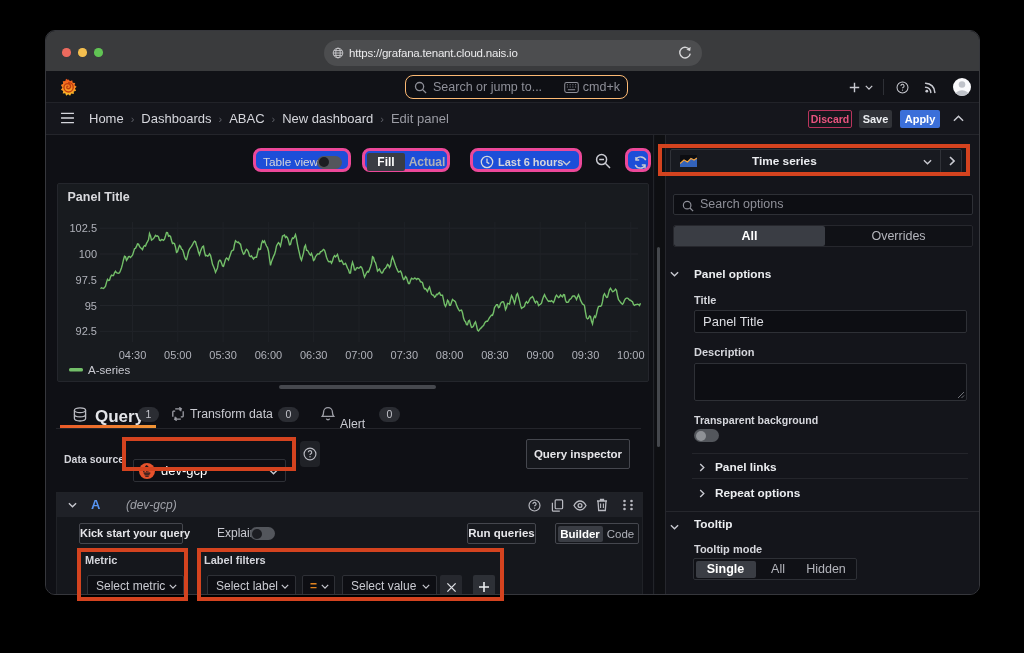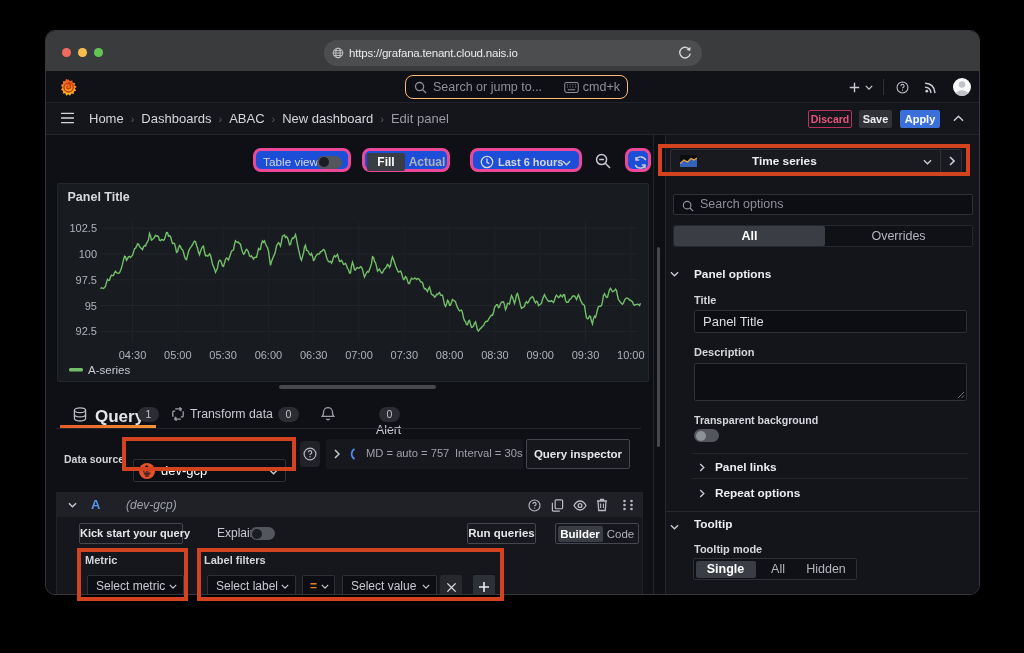--- a/index.html
+++ b/index.html
@@ -224,21 +224,21 @@
               <path d="M4.2 1.8h5.6M9.8 1.8v2.4M12.2 4.2v5.6M12.2 9.8h-2.4M9.8 12.2H4.2M4.2 12.2V9.8M1.8 9.8V4.2M1.8 4.2h2.4"></path>
               <path d="M8.3 0.4l1.9 1.4-1.9 1.4M5.7 13.6l-1.9-1.4 1.9-1.4"></path>
             </g>
           </svg>
       <span class="abs" style="left:144px;top:2px;color:#c9cad1;font-size:12.3px;">Transform data</span>
       <span class="badge abs" style="left:232px;top:2px;">0</span>
       <svg class="icon abs" style="left:275px;top:1px;" width="14" height="15" viewBox="0 0 14 15">
             <path d="M7 1.6a4.4 4.4 0 0 1 4.4 4.4c0 3 1.4 4.4 1.4 4.4H1.2s1.4-1.4 1.4-4.4A4.4 4.4 0 0 1 7 1.6z" fill="none" stroke="#9d9ea6" stroke-width="1.3"></path>
             <path d="M5.4 12.6a1.7 1.7 0 0 0 3.2 0" fill="none" stroke="#9d9ea6" stroke-width="1.3"></path>
           </svg>
-      <span class="abs" style="left:294px;top:18px;color:#c9cad1;font-size:12.3px;margin-left:36px;">Alert</span>
+      <span class="abs" style="left:294px;top:12px;color:#c9cad1;font-size:12.3px;">Alert</span>
       <span class="badge abs" style="left:333px;top:2px;">0</span>
     </div>
     <div class="divider" style="left:10px;top:293px;width:585px;"></div>
 
     <div class="abs" style="left:18px;top:314px;"><span class="lab" style="font-size:10.5px;">Data source</span></div>
     <div class="inp abs" style="left:87px;top:324px;width:153px;height:23px;">
       <svg class="icon" style="margin:3px 6px 0 5px;float:left;" width="16" height="16" viewBox="0 0 16 16">
             <circle cx="8" cy="8" r="8" fill="#e6522c"></circle>
             <path fill="#16171c" d="M8 2.3c1.6 1.1 2.6 2.6 2.6 4.3 0 .9-.3 1.6-.7 2.2l-.7-.8c-.3.5-.7.8-1.2.8-.8 0-1.2-.6-1.2-1.4 0-.6.2-1.3.5-2-.8.7-1.9 2-1.9 3.4l-.8.7c-.3-.5-.5-1.2-.5-1.9 0-2 1.7-3.3 2.5-4.6.3-.5.4-.9.4-.7z"></path>
             <path fill="#16171c" d="M4.7 9.6h6.6v1.1H4.7zM5.4 11.2h5.2v1H5.4zM6.3 12.7h3.4v1H6.3z"></path>
@@ -247,30 +247,20 @@
       <svg class="icon" style="position:absolute;right:7px;top:9px;" width="9" height="6" viewBox="0 0 10 6">
             <path d="M1 1l4 4 4-4" fill="none" stroke="#c9cad1" stroke-width="1.5"></path>
           </svg>
     </div>
     <div class="abs" style="left:254px;top:306px;width:20px;height:26px;background:#202227;border-radius:4px;">
       <svg class="icon" style="margin:6px 0 0 3px;" width="14" height="14" viewBox="0 0 18 18">
             <circle cx="9" cy="9" r="7.6" fill="none" stroke="#b9bac1" stroke-width="1.5"></circle>
             <path d="M6.8 6.8a2.2 2.2 0 1 1 3 2.1c-.6.3-.8.7-.8 1.3" fill="none" stroke="#b9bac1" stroke-width="1.5"></path>
             <circle cx="9" cy="12.6" r="0.9" fill="#b9bac1"></circle>
           </svg>
-    </div>
-    <div class="abs" style="left:280px;top:304px;width:197px;height:30px;background:#17181e;border-radius:2px;">
-      <svg class="icon abs" style="left:8px;top:10px;" width="6" height="10" viewBox="0 0 6 10">
-            <path d="M1 1l4 4-4 4" fill="none" stroke="#c9cad1" stroke-width="1.5"></path>
-          </svg>
-      <svg class="icon abs" style="left:22px;top:9px;" width="8" height="12" viewBox="0 0 8 12">
-            <path d="M6.5 1a5.8 5.8 0 0 0 0 10" fill="none" stroke="#4d8bf0" stroke-width="1.7"></path>
-          </svg>
-      <span class="abs" style="left:40px;top:8px;color:#9fa1a8;font-size:11.2px;">MD = auto = 757</span>
-      <span class="abs" style="left:129px;top:8px;color:#9fa1a8;font-size:11.2px;">Interval = 30s</span>
     </div>
     <div class="gbtn abs" style="left:480px;top:304px;width:104px;height:30px;line-height:28px;background:#15171c;font-size:11.5px;">Query inspector</div>
 
     <div class="abs" style="left:10px;top:357px;width:587px;height:108px;background:#15171c;border:1px solid #202227;">
       <div class="abs" style="left:0;top:0;width:100%;height:24px;background:#1f2127;">
         <svg class="icon abs" style="left:11px;top:9px;" width="9" height="6" viewBox="0 0 10 6">
               <path d="M1 1l4 4 4-4" fill="none" stroke="#c9cad1" stroke-width="1.5"></path>
             </svg>
         <span class="abs" style="left:34px;top:4px;color:#5794f2;font-size:13px;font-weight:bold;">A</span>
         <span class="abs" style="left:69px;top:5px;color:#9fa1a8;font-size:12px;font-style:italic;">(dev-gcp)</span>

